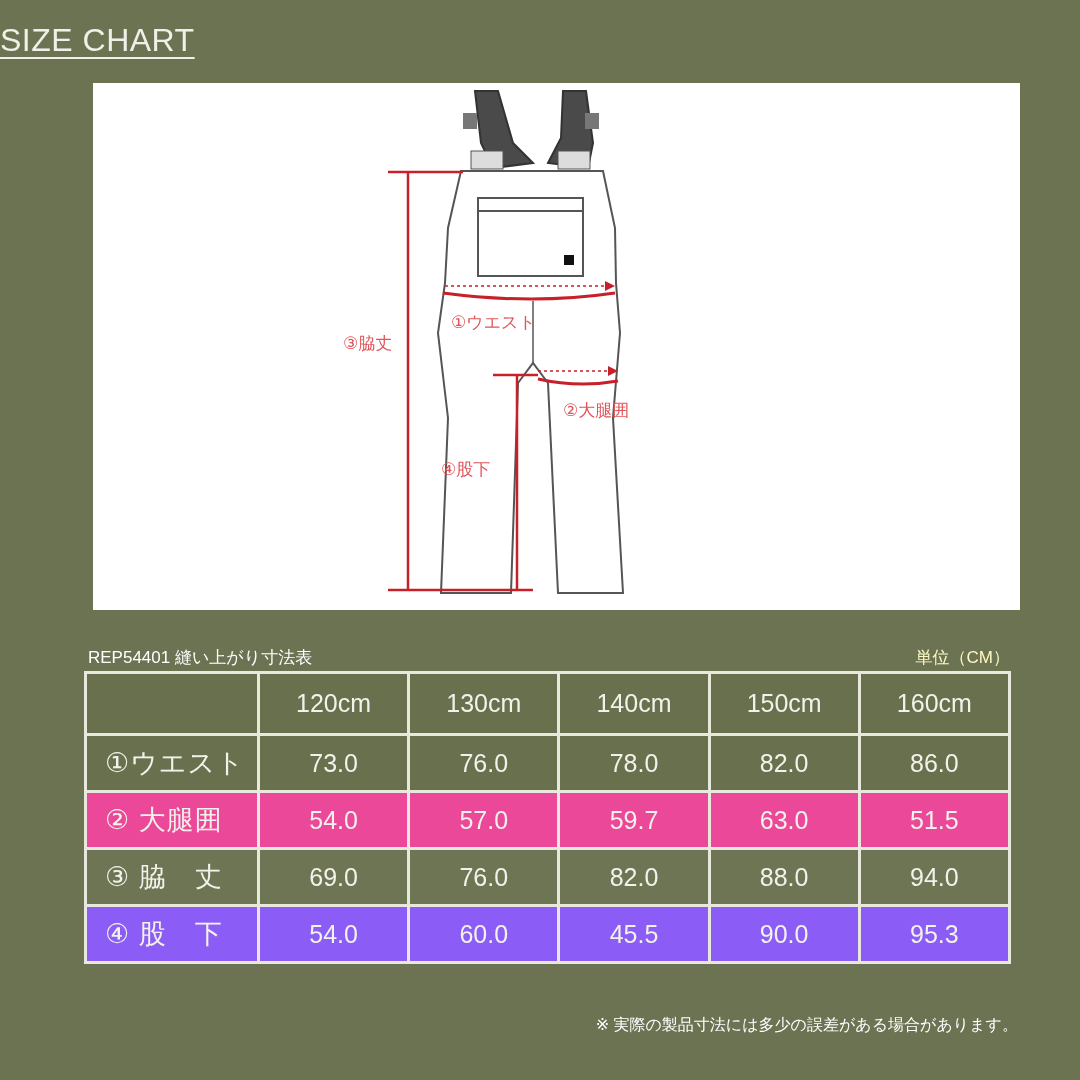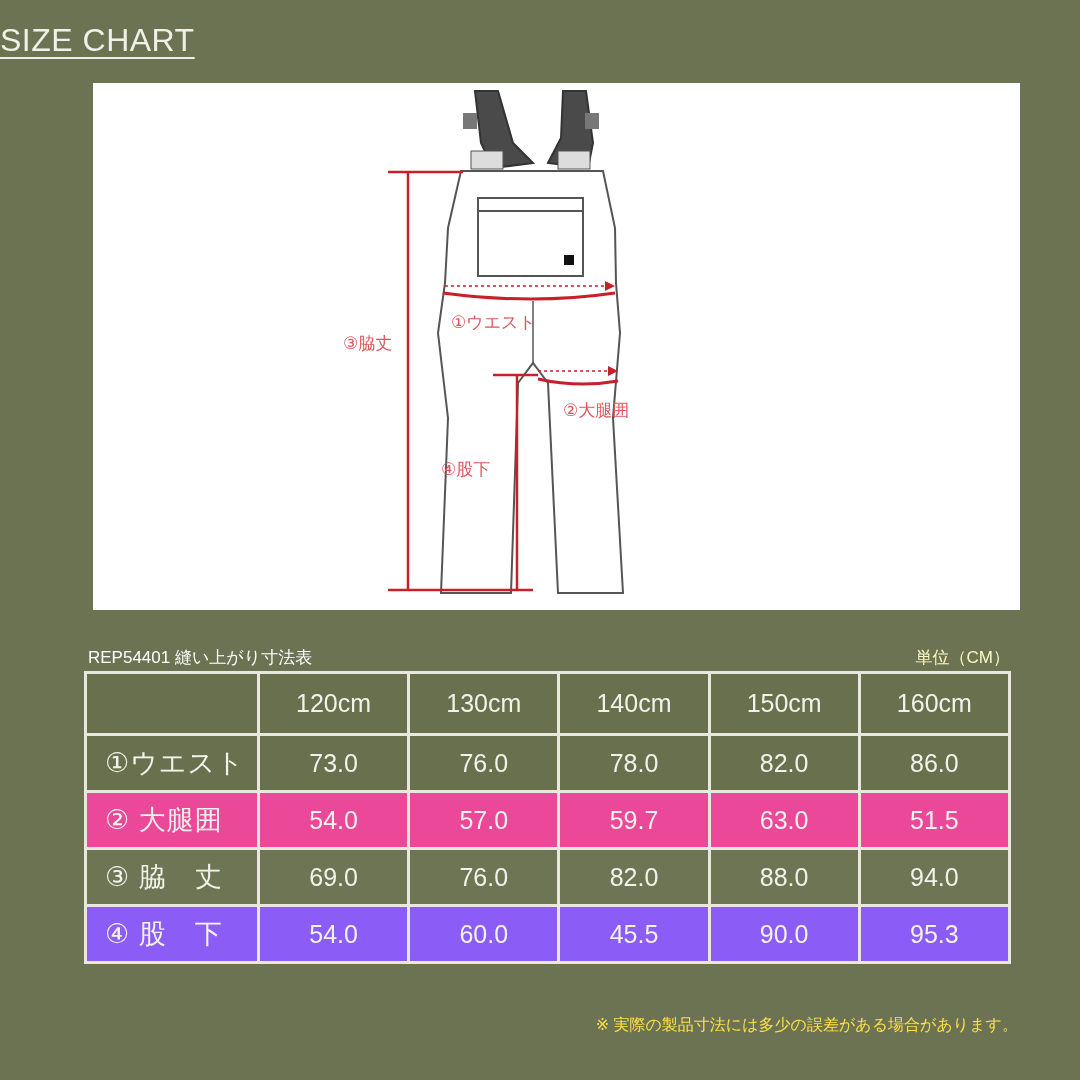--- a/index.html
+++ b/index.html
@@ -37,21 +37,21 @@
     font-size:25px; color:#f2f2ea; padding:0;
   }
   table.sizes th.corner { width:170px; }
   tr.hdr { height:62px; background:#68704e; }
   tr.r1 { background:#68704e; height:57px; }
   tr.r2 { background:#ec4899; height:57px; }
   tr.r3 { background:#6d7555; height:57px; }
   tr.r4 { background:#8b5cf6; height:57px; }
   td.label { text-align:left !important; padding-left:18px !important; font-size:27px !important; letter-spacing:1px; }
   .footnote {
-    position:absolute; right:62px; top:1015px; font-size:16px; color:#fde047;
+    position:absolute; right:62px; top:1015px; font-size:16px; color:#ffffff;
   }
   .anno { fill:#e0555a; font-family:"DejaVu Sans",sans-serif; font-size:17px; }
 </style>
 </head>
 <body>
 
 <div class="title"><span>SIZE CHART</span></div>
 
 <div class="diagram">
   <svg width="927" height="527" viewBox="0 0 927 527">

